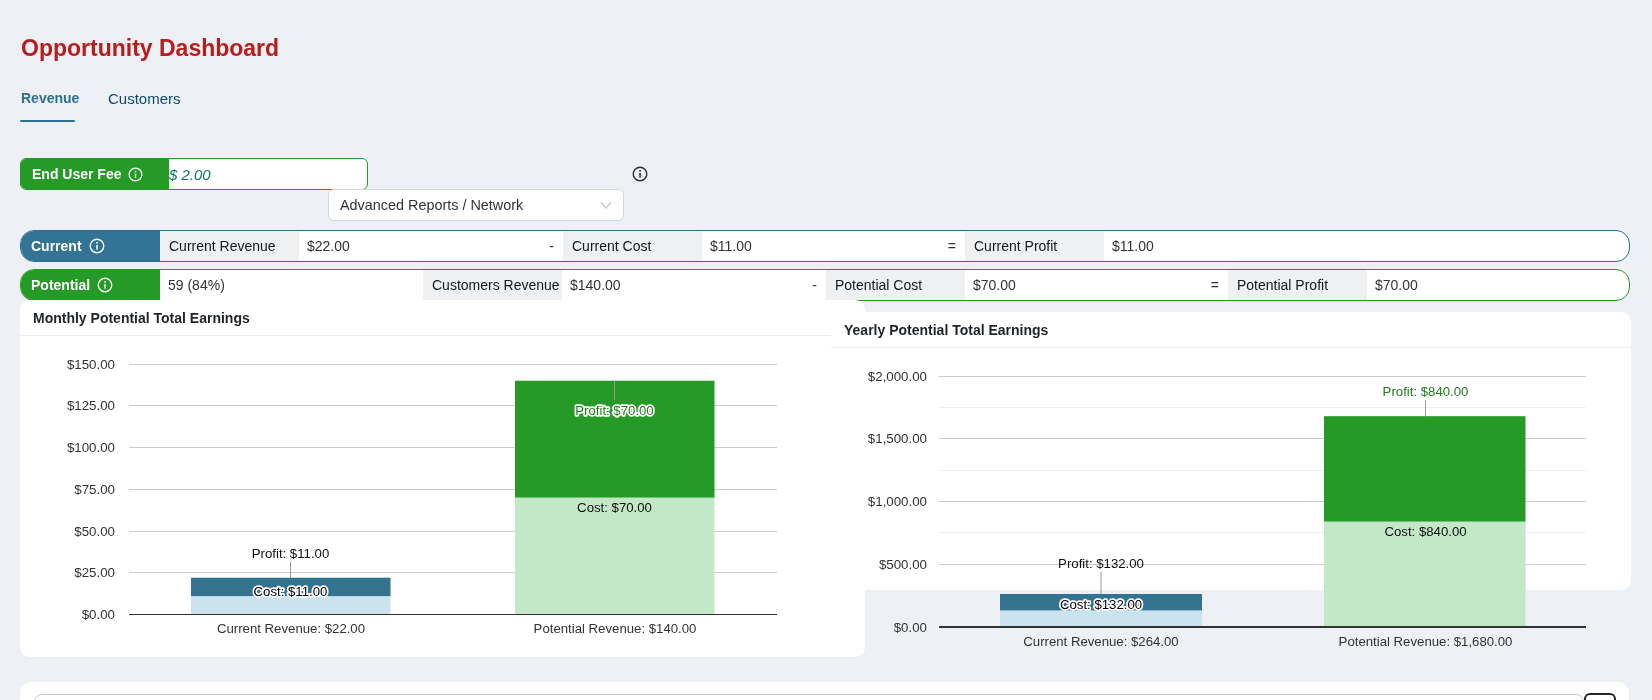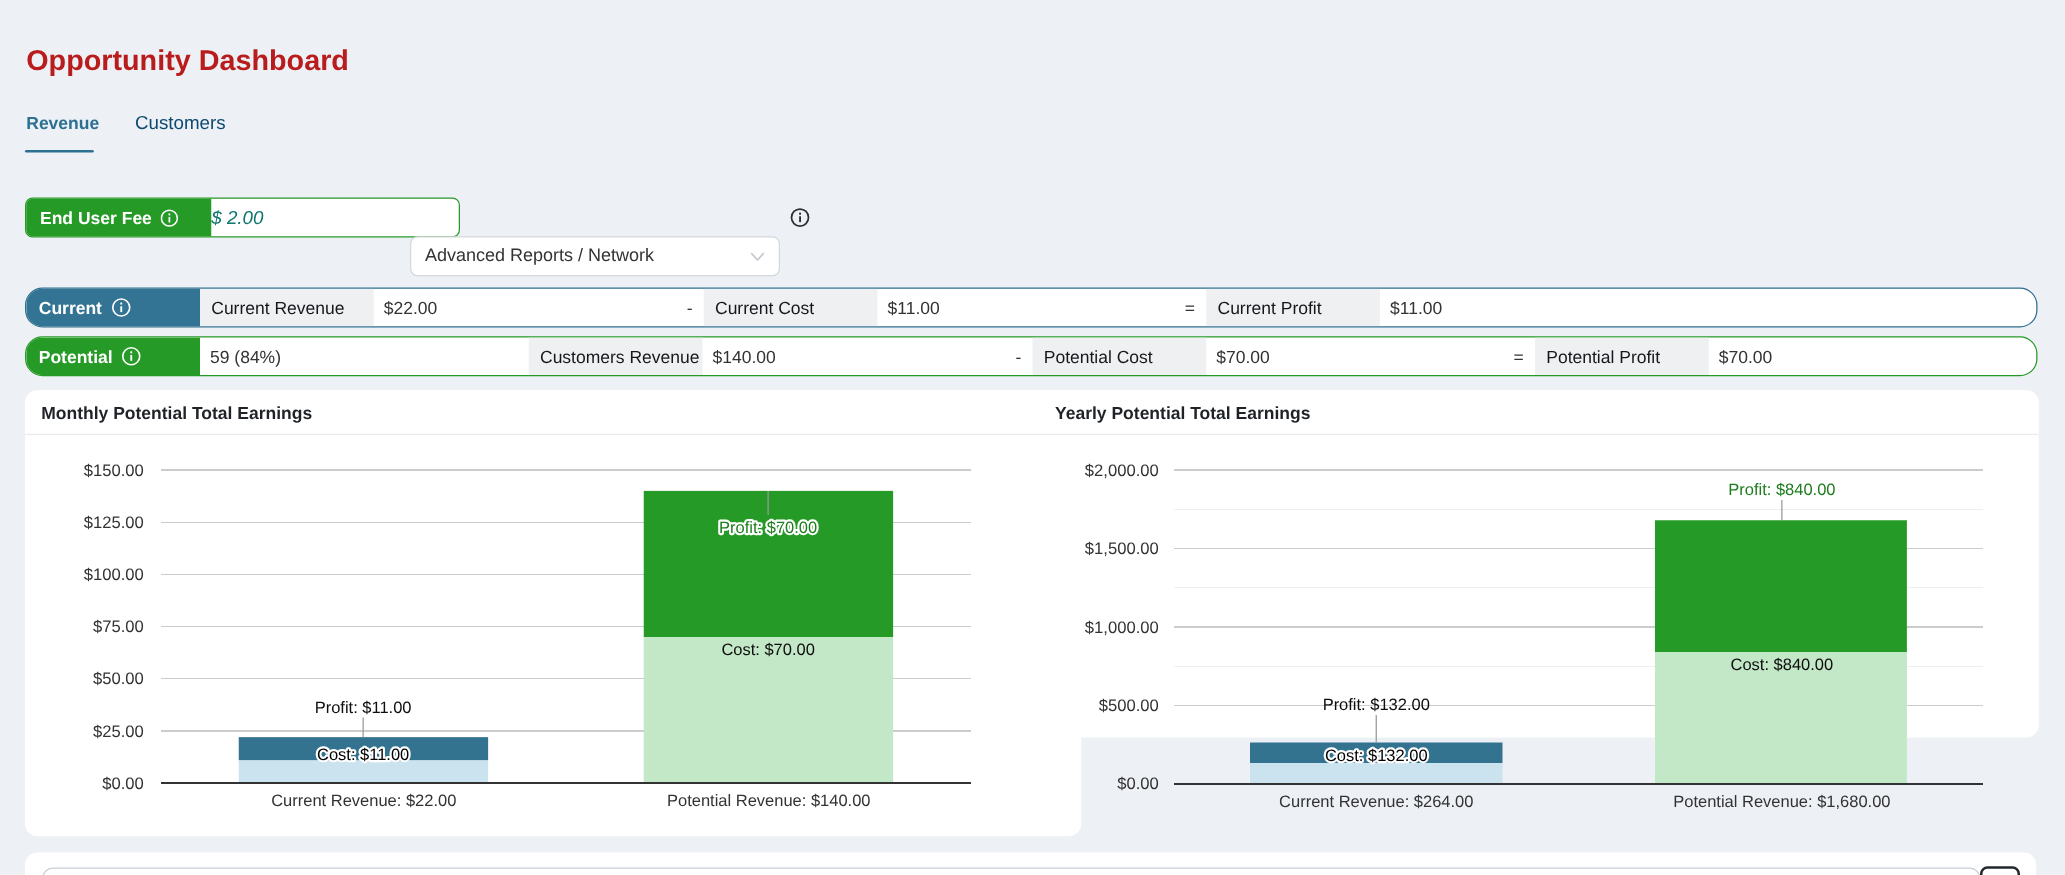--- a/index.html
+++ b/index.html
@@ -24,21 +24,21 @@
   .srow.pot { top:269px; border:1px solid #269a26; }
   .srow .clabel { width:139px; color:#fff; font-weight:bold; font-size:14px; display:flex; align-items:center; padding-left:10px; gap:7px; flex:none; }
   .srow.cur .clabel { background:#337394; }
   .srow.pot .clabel { background:#269a26; }
   .srow .val { display:flex; align-items:center; justify-content:space-between; padding:0 9px 0 8px; font-size:14px; color:#333; flex:none; }
   .srow .glabel { width:139px; background:#eef0f2; font-weight:normal; font-size:14px; color:#15181b; display:flex; align-items:center; padding-left:9px; flex:none; }
   .v1 { width:263px; } .v2 { width:264px; } .v3 { width:263px; } .v4 { width:262px; }
 
   
   .card { background:#fff; border-radius:10px; }
-  .chart-card-l { left:20px; top:312px; width:845px; height:357px; }
+  .chart-card-l { left:20px; top:300px; width:845px; height:357px; }
   .chart-card-r { left:831px; top:312px; width:800px; height:278px; }
   .ctitle { position:absolute; left:0; top:0; right:0; height:36px; border-bottom:1px solid #e9ebed; font-size:14px; font-weight:bold; color:#1f2328; line-height:37px; padding-left:13px; }
 
   .bottom-card { left:20px; top:682px; width:1609px; height:30px; background:#fff; border-radius:10px 10px 0 0; }
   .bottom-input { position:absolute; left:14px; top:12px; width:1550px; height:30px; border:1px solid #c8cdd2; border-radius:8px; background:#fff; }
   .bottom-btn { position:absolute; left:1564px; top:11px; width:32px; height:30px; border:2px solid #23272b; border-radius:6px; background:#fff; }
   svg text { font-family:"Liberation Sans", sans-serif; }
 </style>
 </head>
 <body>

